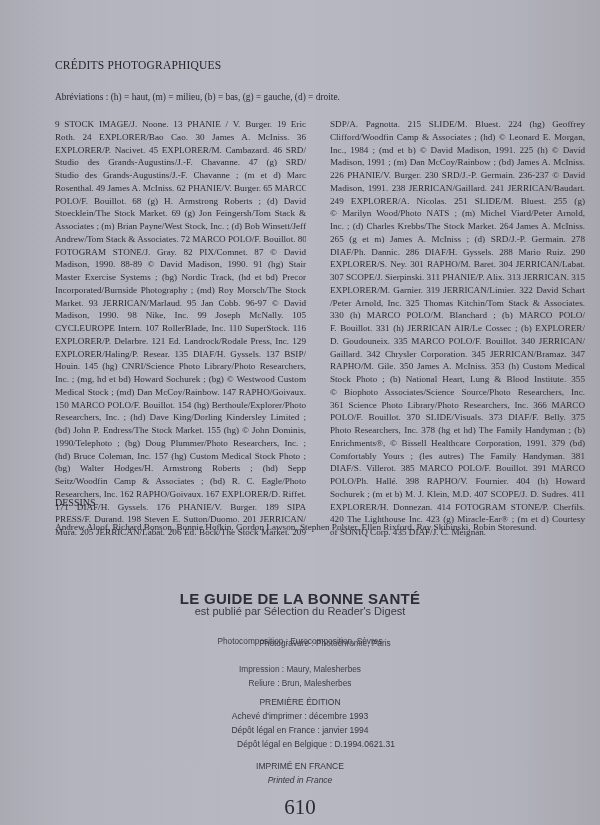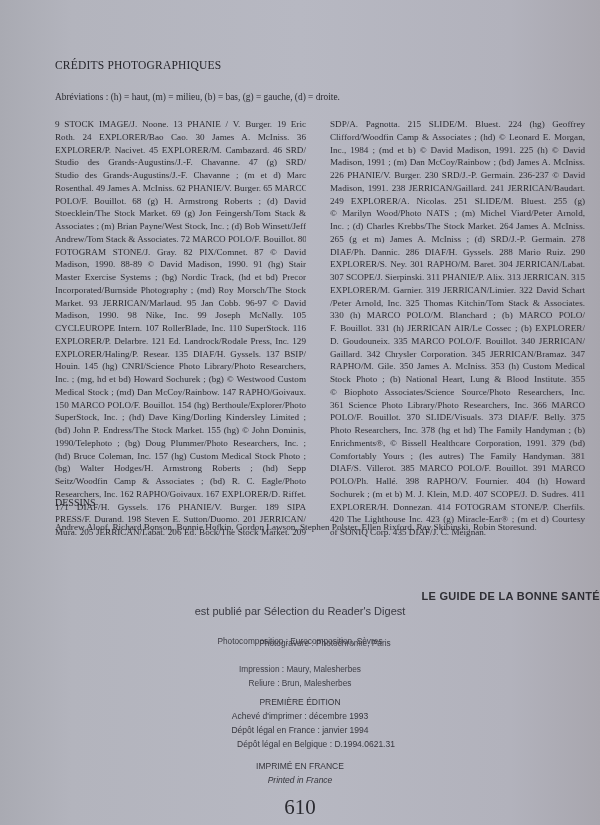--- a/index.html
+++ b/index.html
@@ -34,21 +34,21 @@
     }
     .dessins-list {
       position: absolute; left: 55px; top: 522px;
       font-size: 9.2px; color: #2a2a30; white-space: nowrap;
     }
     .colophon {
       position: absolute; left: 0; width: 600px; text-align: center;
       font-family: "Liberation Sans", "DejaVu Sans", sans-serif;
       color: #2e2e34;
     }
-    .book-title { top: 590px; font-size: 11px; font-weight: bold; letter-spacing: 0.3px; text-align: right; }
+    .book-title { top: 590px; font-size: 15px; font-weight: bold; letter-spacing: 0.3px; }
     .publisher { top: 605px; font-size: 11px; color: #3a3a42; }
     .prod { font-size: 8.3px; color: #3c3c44; }
     .edition { font-size: 8.5px; color: #35353c; }
     .printed-it { font-style: italic; }
     .page-number {
       position: absolute; left: 0; width: 600px; top: 795px; text-align: center;
       font-family: "Liberation Serif", "DejaVu Serif", serif;
       font-size: 21px; color: #2a2a30;
     }
   </style>
@@ -77,21 +77,21 @@
     <span class="line">Incorporated/Burnside Photography ; (md) Roy Morsch/The Stock</span>
     <span class="line">Market. 93 JERRICAN/Marlaud. 95 Jan Cobb. 96-97 © David</span>
     <span class="line">Madison, 1990. 98 Nike, Inc. 99 Joseph McNally. 105</span>
     <span class="line">CYCLEUROPE Intern. 107 RollerBlade, Inc. 110 SuperStock. 116</span>
     <span class="line">EXPLORER/P. Delarbre. 121 Ed. Landrock/Rodale Press, Inc. 129</span>
     <span class="line">EXPLORER/Haling/P. Resear. 135 DIAF/H. Gyssels. 137 BSIP/</span>
     <span class="line">Houin. 145 (hg) CNRI/Science Photo Library/Photo Researchers,</span>
     <span class="line">Inc. ; (mg, hd et bd) Howard Sochurek ; (bg) © Westwood Custom</span>
     <span class="line">Medical Stock ; (md) Dan McCoy/Rainbow. 147 RAPHO/Goivaux.</span>
     <span class="line">150 MARCO POLO/F. Bouillot. 154 (hg) Berthoule/Explorer/Photo</span>
-    <span class="line">SuperStock, Inc. ; (hd) Dave King/Dorling Kindersley Limited ;</span>
+    <span class="line">Researchers, Inc. ; (hd) Dave King/Dorling Kindersley Limited ;</span>
     <span class="line">(bd) John P. Endress/The Stock Market. 155 (hg) © John Dominis,</span>
     <span class="line">1990/Telephoto ; (bg) Doug Plummer/Photo Researchers, Inc. ;</span>
     <span class="line">(hd) Bruce Coleman, Inc. 157 (hg) Custom Medical Stock Photo ;</span>
     <span class="line">(bg) Walter Hodges/H. Armstrong Roberts ; (hd) Sepp</span>
     <span class="line">Seitz/Woodfin Camp &amp; Associates ; (bd) R. C. Eagle/Photo</span>
     <span class="line">Researchers, Inc. 162 RAPHO/Goivaux. 167 EXPLORER/D. Riffet.</span>
     <span class="line">171 DIAF/H. Gyssels. 176 PHANIE/V. Burger. 189 SIPA</span>
     <span class="line">PRESS/F. Durand. 198 Steven E. Sutton/Duomo. 201 JERRICAN/</span>
     <span class="line">Mura. 205 JERRICAN/Labat. 206 Ed. Bock/The Stock Market. 209</span>
   </div>

